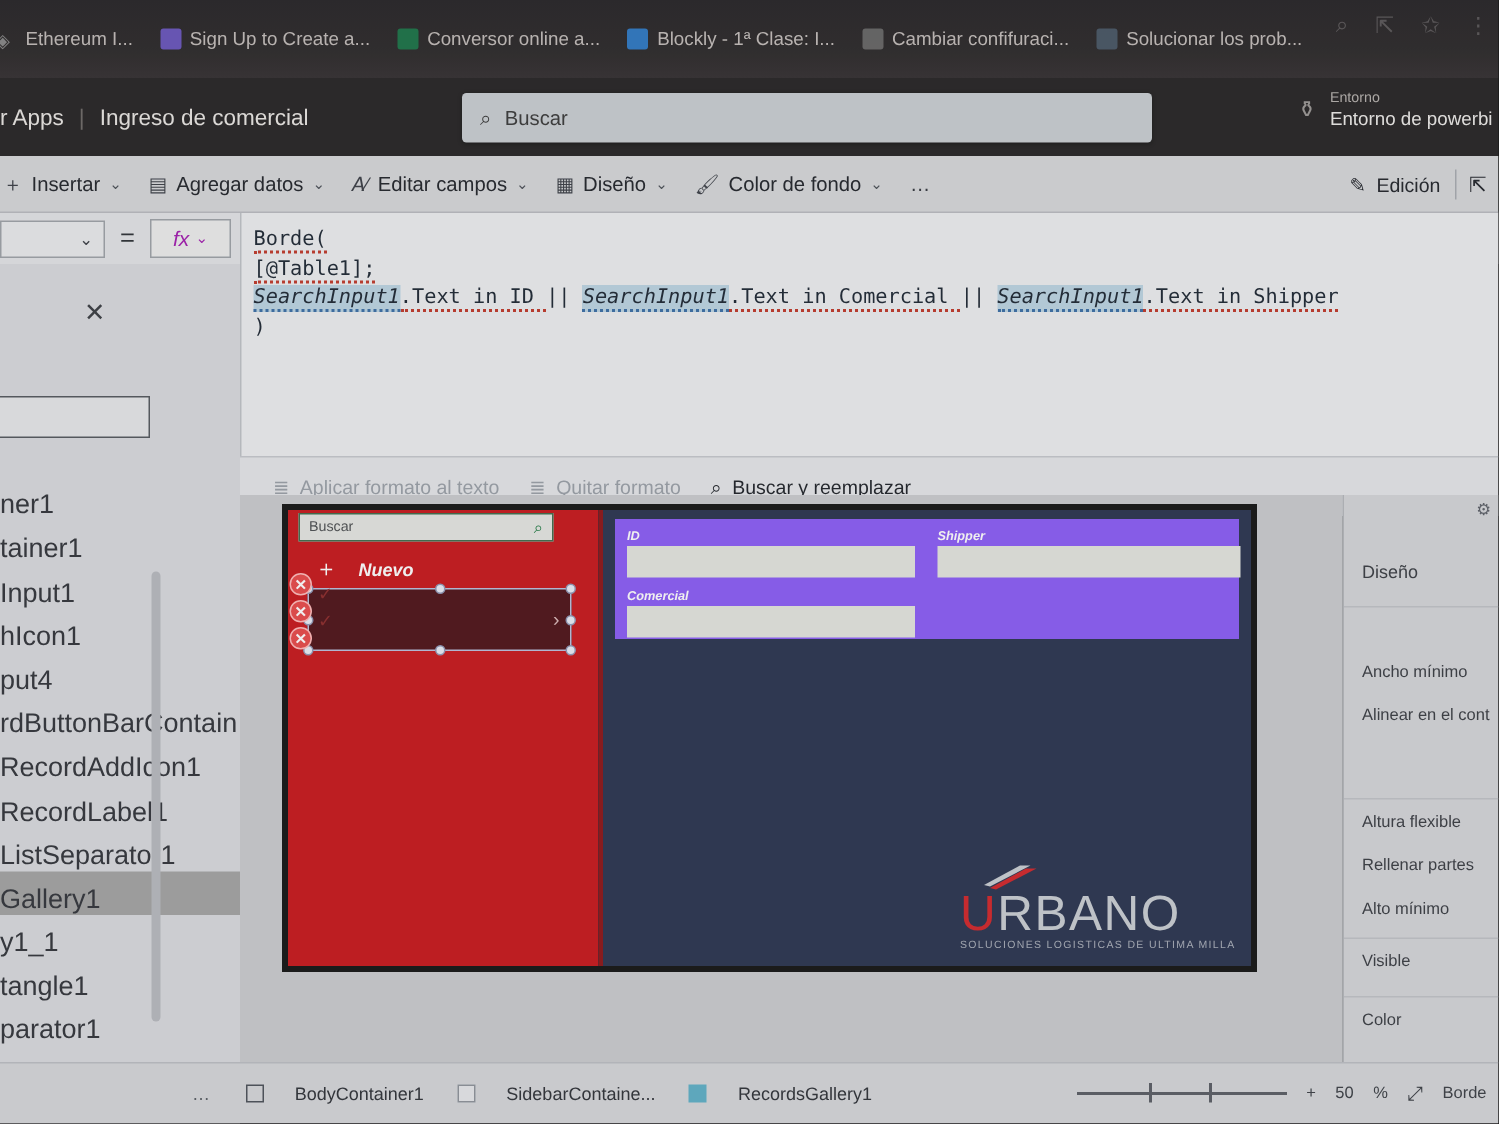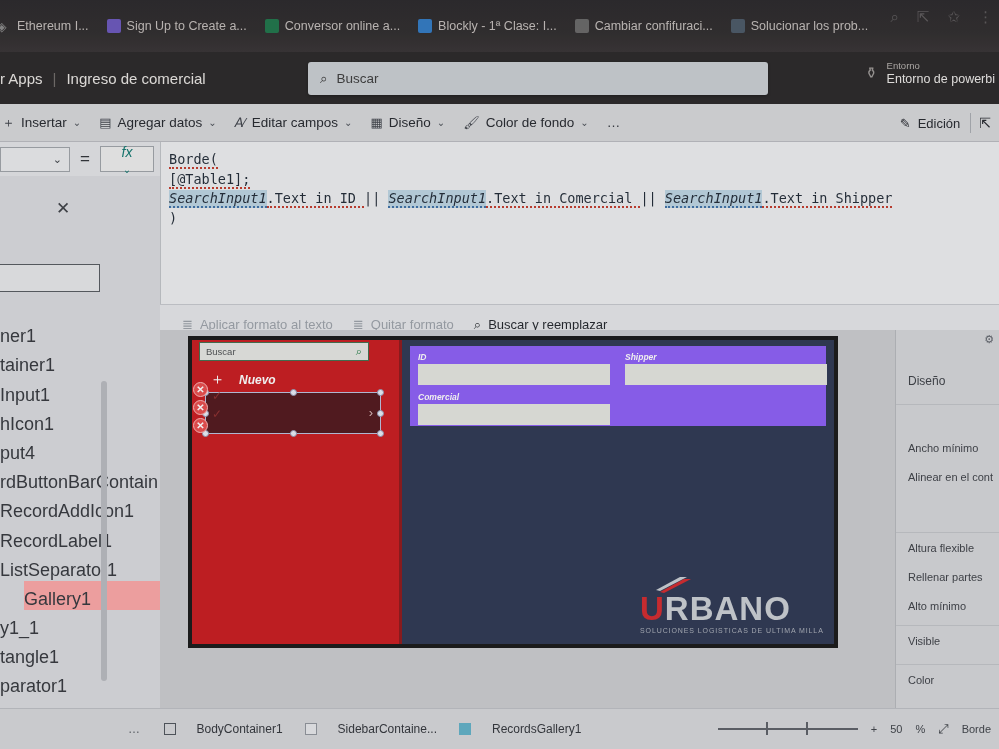--- a/index.html
+++ b/index.html
@@ -73,21 +73,21 @@
   .fxrow {
     position: absolute; top: 142px; left: 0; width: 999px; height: 34px;
     background: #e3e4e7; display: flex; align-items: center;
   }
   .propsel { width: 70px; height: 25px; margin-left: 0px; background: #e9eaec;
              border: 1px solid #9ea2a8; display:flex; align-items:center;
              justify-content:flex-end; padding-right:7px; font-size: 11px; color:#3c4047;}
   .eqs { width: 30px; text-align: center; font-size: 17px; color: #2d3036; }
   .fxbtn { width: 54px; height: 26px; background: #eceded; border: 1px solid #9ea2a8;
            display:flex; align-items:center; justify-content:center; gap:4px;
-           font-size: 14px; color:#0f766e; font-style: italic; flex-direction: column; }
+           font-size: 14px; color:#a21caf; font-style: italic; }
   .fxbtn .cv { font-size:10px; font-style:normal; }
 
   
   .fxeditor {
     position: absolute; top: 142px; left: 160px; width: 839px; height: 162px;
     background: #edeef0; border-left: 1px solid #bfc2c7;
     padding: 8px 10px 0 8px;
     font-family: "DejaVu Sans Mono", monospace; font-size: 13.5px;
     color: #1d2733; line-height: 19.5px;
   }
@@ -100,21 +100,21 @@
   .leftpane {
     position: absolute; top: 176px; left: 0; width: 160px; height: 573px;
     background: #d9dade;
   }
   .closex { position:absolute; left:56px; top:22px; font-size:17px; color:#3a3d43; }
   .treesearch { position:absolute; left:-10px; top:88px; width:110px; height:28px;
                 background:#e6e7e9; border:1px solid #54585e; }
   .treelist { position:absolute; top:142px; left:0; width:160px; }
   .titem { height: 29.2px; display:flex; align-items:flex-end; font-size:18px;
            color:#32353b; padding-left: 0px; white-space: nowrap; overflow:hidden; }
-  .titem.sel { background: #fca5a5; margin-left: 24px; }
+  .titem.sel { background: #a3a3a3; }
   .tscroll { position:absolute; left:101px; top:205px; width:6px; height:300px;
              background:#b7b9bf; border-radius:3px; }
 
   
   .fmtbar {
     position: absolute; top: 304px; left: 160px; width: 839px; height: 40px;
     background: #e5e6e9; border-top: 1px solid #c6c8cd;
     display: flex; align-items: center; gap: 20px; padding-left: 22px;
   }
   .fmtitem { display:flex; align-items:center; gap:7px; font-size:13px; color:#9aa0a8; }
@@ -158,21 +158,21 @@
               margin-bottom: 3px; font-weight:700; }
   .appform { flex: 1; background: #2b3550; position: relative;
              border-left: 3px solid #8c1418; }
   .formcard { position: absolute; left: 8px; top: 6px; right: 8px; height: 80px;
               background: #8b5cf6; }
   .fld { position: absolute; }
   .fld .lbl { color: #ffffff; font-size: 8.5px; font-weight: 700; font-style: italic;
               margin-bottom: 2px; }
   .fld .inp { background: #e4e5df; height: 21px; }
   .logo { position: absolute; left: 238px; bottom: 10px; text-align: left; }
-  .logo-main { font-size: 33px; font-weight: 700; letter-spacing: 1px;
+  .logo-main { font-size: 33px; font-weight: 400; letter-spacing: 1px;
                color: #c9cdd3; line-height: 1; position: relative; display:inline-block;}
   .logo-u { color: #d2262b; }
   .logo-flag { position: absolute; left: 14px; top: -16px; width: 40px; height: 18px; }
   .logo-sub { font-size: 7px; letter-spacing: .9px; color: #a8adb8; margin-top: 2px; }
 
   
   .rightpanel {
     position: absolute; top: 330px; left: 895px; width: 104px; height: 378px;
     background: #d4d5d9; border-left: 1px solid #b5b7bc;
   }

